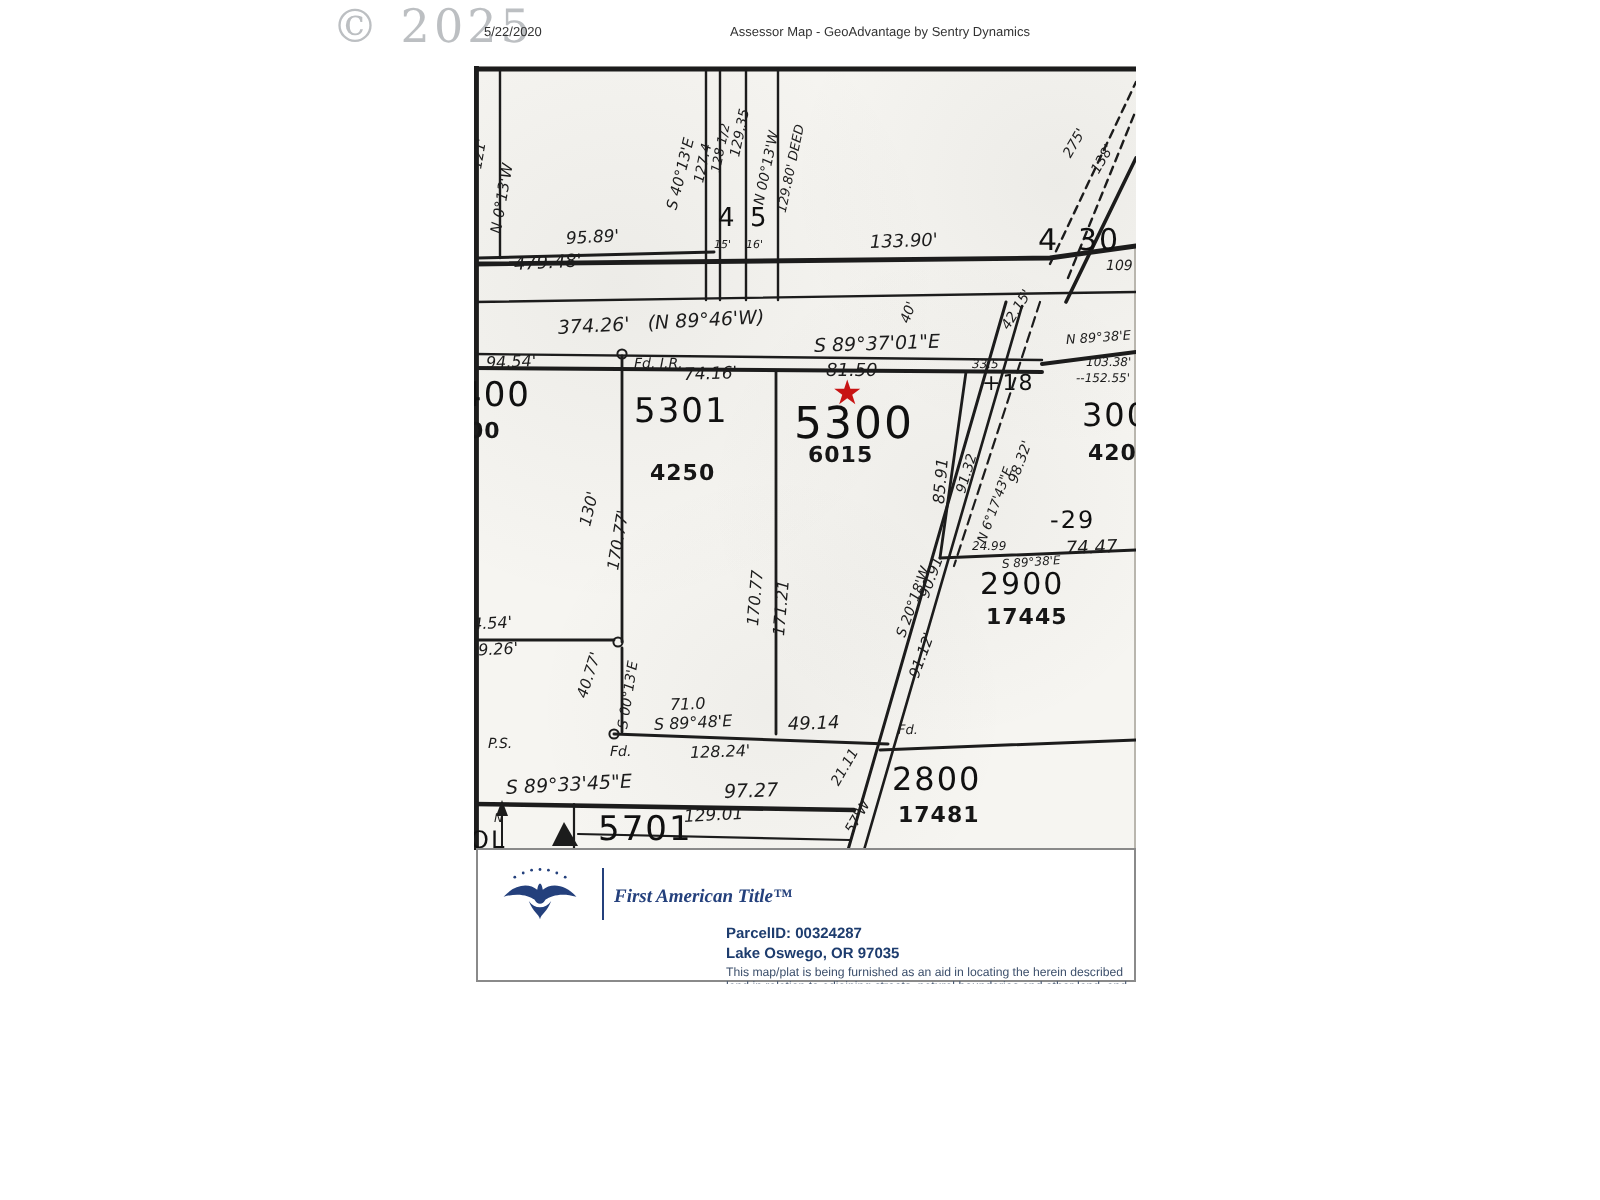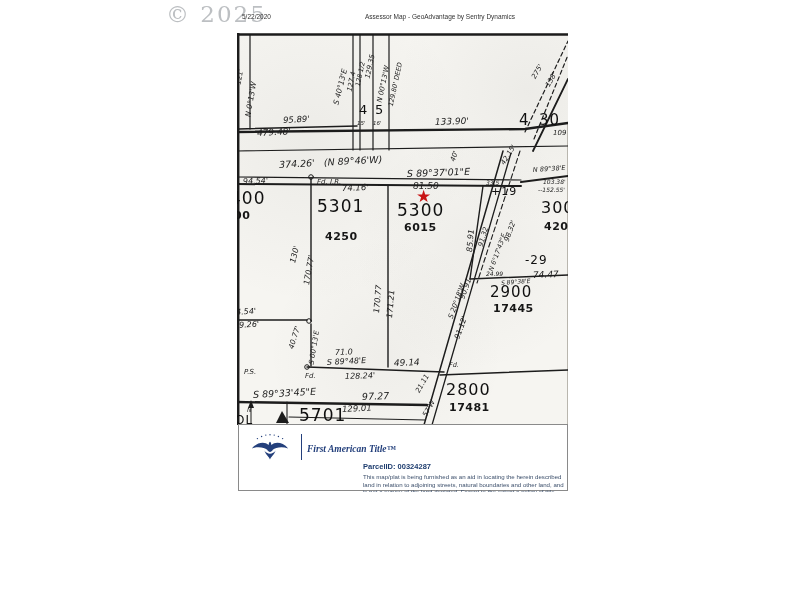--- a/index.html
+++ b/index.html
@@ -123,26 +123,26 @@
         <span class="ml d" style="left: 216px; top: 125px; font-size: 7px; transform: rotate(-70deg);">40'</span>
         <span class="ml d" style="left: 266px; top: 128px; font-size: 7px; transform: rotate(-58deg);">42.15'</span>
         <span class="ml d" style="left: 296px; top: 134px; font-size: 6.5px; transform: rotate(-4deg);">N 89°38'E</span>
         <span class="ml d" style="left: 306px; top: 146px; font-size: 6px;">103.38'</span>
         <span class="ml d" style="left: 301px; top: 154px; font-size: 6px;">--152.55'</span>
         <span class="ml d" style="left: 6px; top: 145px; font-size: 8px; transform: rotate(-2deg);">94.54'</span>
         <span class="ml d" style="left: 80px; top: 146px; font-size: 7px;">Fd. I.R.</span>
         <span class="ml d" style="left: 105px; top: 151px; font-size: 8.5px; transform: rotate(-2deg);">74.16'</span>
         <span class="ml d" style="left: 176px; top: 149px; font-size: 9px;">81.50</span>
         <span class="ml d" style="left: 249px; top: 147px; font-size: 6px;">33.5</span>
-        <span class="ml p" style="left: 254px; top: 153px; font-size: 11px;">+19</span>
+        <span class="ml p" style="left: 254px; top: 153px; font-size: 11px;">+18</span>
         <span class="ml p" style="left: -7px; top: 157px; font-size: 17px;">400</span>
         <span class="ml t" style="left: -3px; top: 177px; font-size: 11px;">00</span>
         <span class="ml p" style="left: 80px; top: 165px; font-size: 17px;">5301</span>
         <span class="ml t" style="left: 88px; top: 186px; font-size: 11px; margin-top: 12px;">4250</span>
-        <span class="ml p" style="left: 160px; top: 169px; font-size: 17px; text-align: center;">5300</span>
+        <span class="ml p" style="left: 160px; top: 169px; font-size: 22px; text-align: center;">5300</span>
         <span class="ml t" style="left: 167px; top: 189px; font-size: 11px;">6015</span>
         <span class="ml p" style="left: 304px; top: 167px; font-size: 16px;">3000</span>
         <span class="ml t" style="left: 307px; top: 188px; font-size: 11px;">4208</span>
         <span class="ml d" style="left: 233px; top: 215px; font-size: 8px; transform: rotate(-85deg);">85.91</span>
         <span class="ml d" style="left: 244px; top: 210px; font-size: 7px; transform: rotate(-73deg);">91.32</span>
         <span class="ml d" style="left: 270px; top: 205px; font-size: 7px; transform: rotate(-70deg);">98.32'</span>
         <span class="ml d" style="left: 254px; top: 235px; font-size: 6.5px; transform: rotate(-70deg);">N 6°17'43"E</span>
         <span class="ml p" style="left: 256px; top: 221px; font-size: 12px; margin-left: 32px;">-29</span>
         <span class="ml d" style="left: 249px; top: 238px; font-size: 6px;">24.99</span>
         <span class="ml d" style="left: 296px; top: 238px; font-size: 9px; transform: rotate(-2deg);">74.47</span>
@@ -192,20 +192,21 @@
         <circle cx="32" cy="2.5" r="1"></circle>
           <circle cx="38" cy="3" r="1"></circle>
           <circle cx="44" cy="5" r="1"></circle>
         <circle cx="50" cy="8" r="1"></circle>
       </g>
     </svg>
     <div class="divider"></div>
     <div class="brand">First American Title™</div>
     <div class="meta">
       <span class="b">ParcelID: 00324287</span>
+      <span class="b">Lake Oswego, OR  97035</span>
       <span class="disc">This map/plat is being furnished as an aid in locating the herein described land in relation to adjoining streets, natural boundaries and other land, and is not a survey of the land depicted. Except to the extent a policy of title insurance is expressly modified by endorsement, if any, the company does not insure dimensions, distances, location of easements, acreage or other matters shown thereon.</span>
     </div>
   </div>
 
   <div class="ftr-url">https://clients.sentrydynamics.net/AssrMap?parcelid=00324287&amp;cnty=OR_Clackamas</div>
   <div class="ftr-page">1/1</div>
 
 </div>
 
 </body></html>

